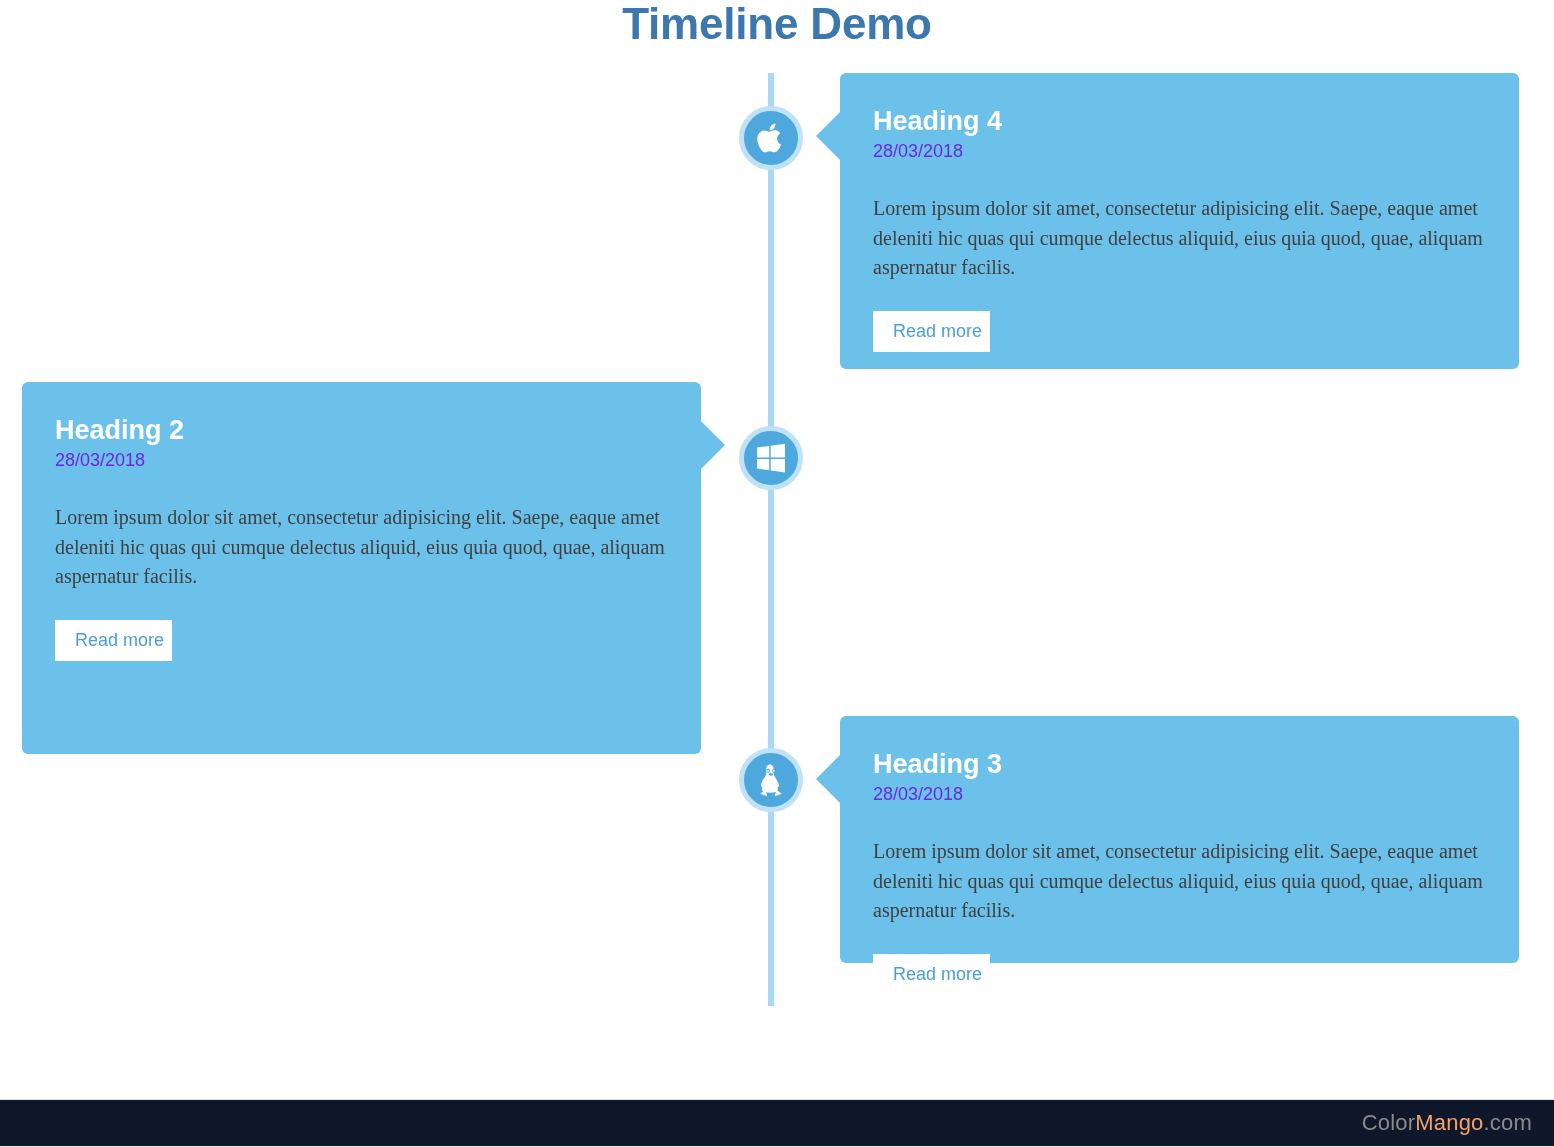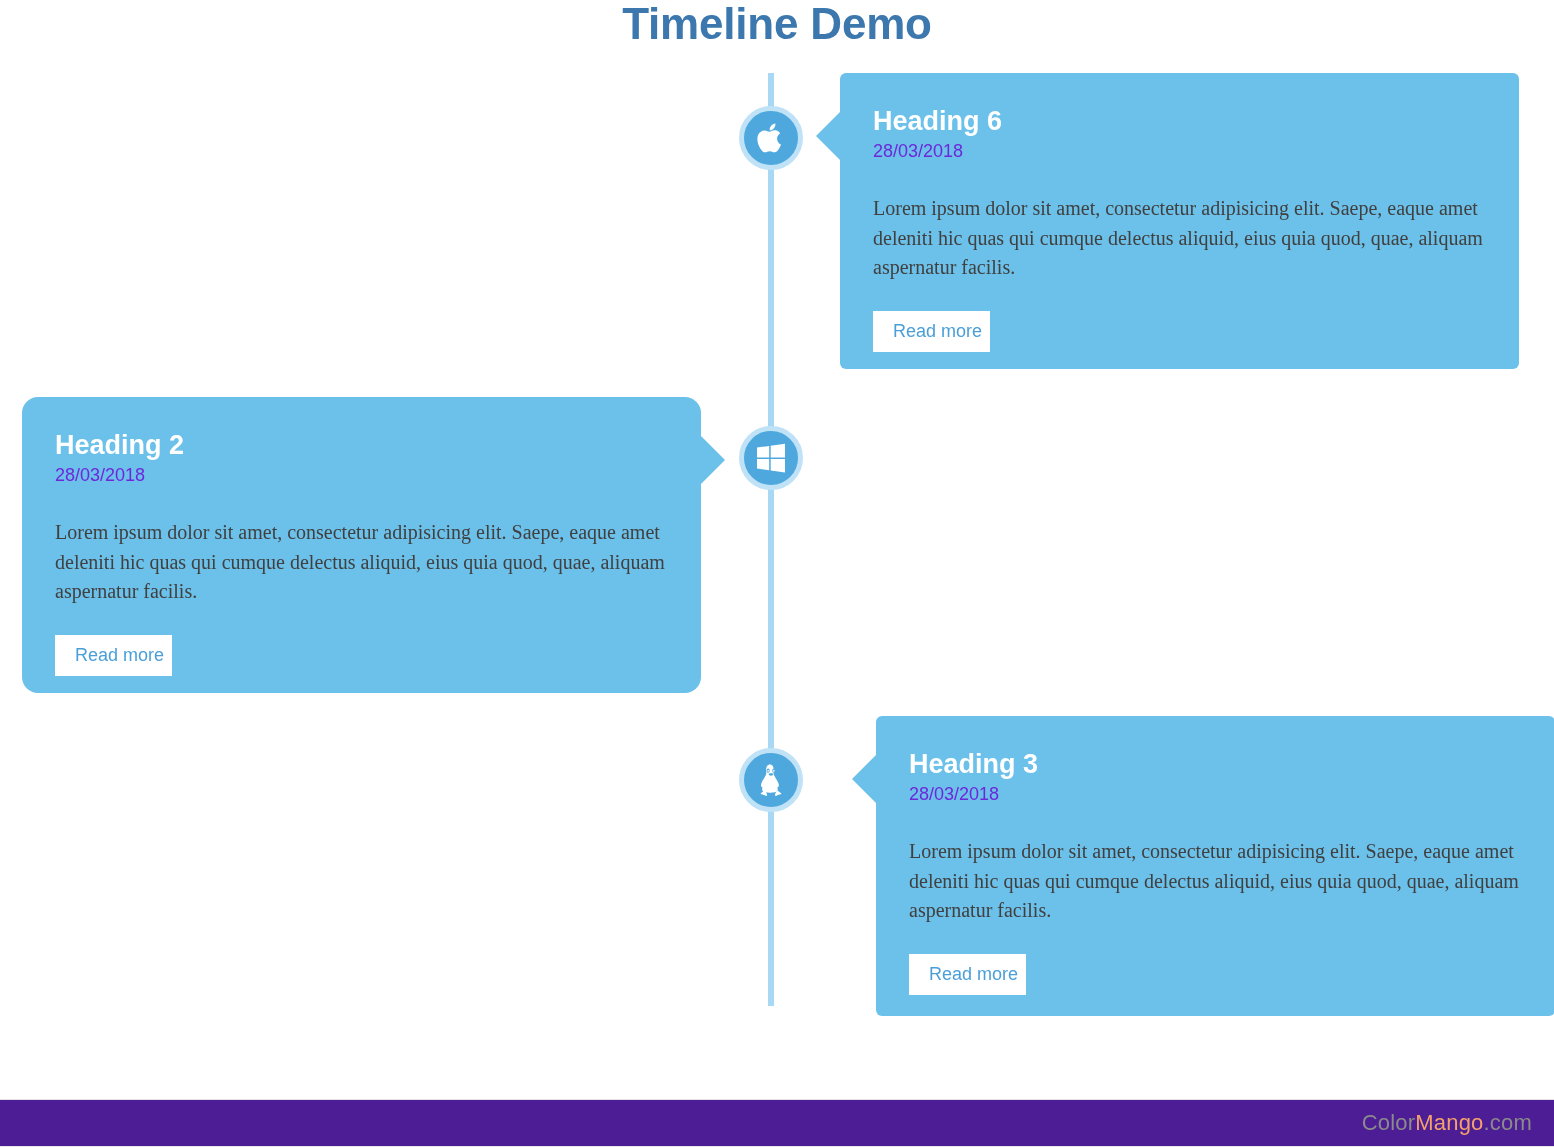--- a/index.html
+++ b/index.html
@@ -74,22 +74,22 @@
   }
   .card-right {
     left: 840px;
     width: 679px;
   }
   .card-left {
     left: 22px;
     width: 679px;
   }
   .card-1 { top: 0px;  height: 296px; }
-  .card-2 { top: 324px; height: 296px; border-radius: 16px; }
-  .card-3 { top: 643px; height: 300px; margin-left: 36px; }
+  .card-2 { top: 309px; height: 372px; }
+  .card-3 { top: 643px; height: 247px; }
 
   
   .card-right::before {
     content: "";
     position: absolute;
     left: -24px;
     top: 38px;
     width: 0;
     height: 0;
     border-top: 25px solid transparent;
@@ -146,21 +146,21 @@
 
   
   .footer {
     position: absolute;
     left: 0;
     bottom: 0;
     width: 1554px;
     height: 48px;
     border-top: 1px solid #e2e2e2;
     border-bottom: 1px solid #e8e8e8;
-    background: #4c1d95;
+    background: #0f172a;
     display: flex;
     align-items: center;
     justify-content: flex-end;
     padding-right: 22px;
     z-index: 6;
   }
   .watermark {
     font-size: 22px;
     color: #8a8a8a;
     letter-spacing: 0.2px;
@@ -206,21 +206,21 @@
         <ellipse cx="15.7" cy="7.4" rx="0.7" ry="1" fill="#ffffff"></ellipse>
         <path d="M13 9.4c-1.2 0-2.2.8-2.2 1.5s1 1.1 2.2 1.1 2.2-.4 2.2-1.1-1-1.5-2.2-1.5z" fill="#4fa8dd"></path>
         <path d="M4.6 22.8c-1.1 1.1-2.4 2.3-3 3.1-.5.7-.3 1.3.4 1.5.8.2 1.8-.1 2.6.3.7.4 1 1.1 1.7 1.2.6.1 1.1-.4 1.1-1.1 0-1.3-1.3-3.2-2.8-5z" fill="#4fa8dd" opacity="0"></path>
         <path d="M7.3 25.6c-1.3.9-2.8 1.9-3.6 2.6-.6.5-.6 1.1.1 1.3.8.3 2 .2 2.8.7.7.4 1.2 1 1.9.9.6-.1.9-.7.7-1.4-.3-1.3-1.1-2.8-1.9-4.1z"></path>
         <path d="M18.7 25.6c1.3.9 2.8 1.9 3.6 2.6.6.5.6 1.1-.1 1.3-.8.3-2 .2-2.8.7-.7.4-1.2 1-1.9.9-.6-.1-.9-.7-.7-1.4.3-1.3 1.1-2.8 1.9-4.1z"></path>
       </svg>
     </span>
   </div>
 
   <div class="card card-right card-1">
-    <h2 class="card-heading">Heading 6</h2>
+    <h2 class="card-heading">Heading 4</h2>
     <div class="card-date">28/03/2018</div>
     <p class="card-body">Lorem ipsum dolor sit amet, consectetur adipisicing elit. Saepe, eaque amet deleniti hic quas qui cumque delectus aliquid, eius quia quod, quae, aliquam aspernatur facilis.</p>
     <button class="read-more">Read more</button>
   </div>
 
   <div class="card card-left card-2">
     <h2 class="card-heading">Heading 2</h2>
     <div class="card-date">28/03/2018</div>
     <p class="card-body">Lorem ipsum dolor sit amet, consectetur adipisicing elit. Saepe, eaque amet deleniti hic quas qui cumque delectus aliquid, eius quia quod, quae, aliquam aspernatur facilis.</p>
     <button class="read-more">Read more</button>

